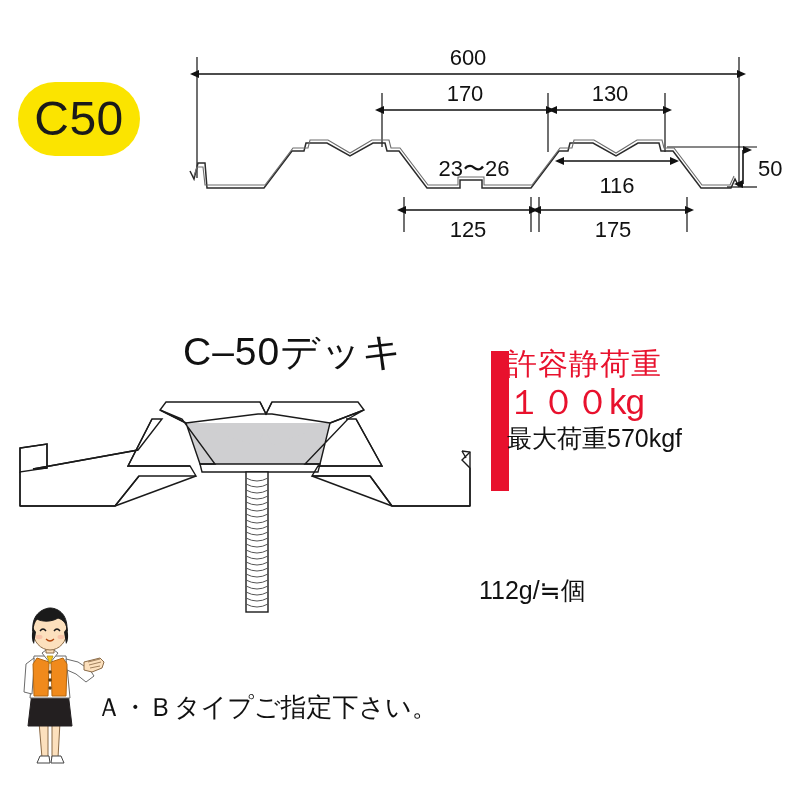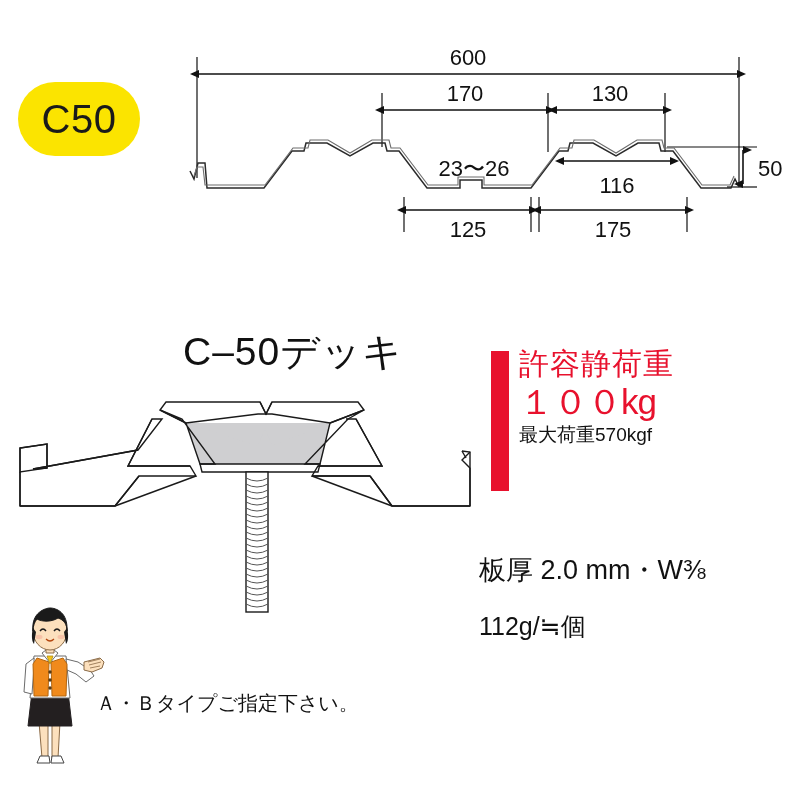--- a/index.html
+++ b/index.html
@@ -25,21 +25,21 @@
     top: 82px;
     width: 122px;
     height: 74px;
     background: #FBE400;
     border-radius: 37px / 37px;
     display: flex;
     align-items: center;
     justify-content: center;
   }
   #badge-label {
-    font-size: 40px;
+    font-size: 48px;
     font-weight: 400;
     color: #1a1a1a;
     letter-spacing: 0.5px;
     font-family: "Liberation Sans", sans-serif;
     line-height: 1;
   }
 
   
   #profile-svg, #deck-svg, #person-svg { display: block; }
 
@@ -59,21 +59,21 @@
 
   
   #spec-bar {
     left: 491px;
     top: 351px;
     width: 18px;
     height: 140px;
     background: #E8112D;
   }
   #spec-text {
-    left: 519px;
+    left: 507px;
     top: 348px;
     width: 280px;
   }
   #spec-line1 {
     font-size: 30px;
     color: #E8112D;
     letter-spacing: 1px;
     line-height: 1.05;
     white-space: nowrap;
     font-family: "Liberation Sans", "DejaVu Sans", sans-serif;
@@ -81,21 +81,21 @@
   #spec-line2 {
     font-size: 35px;
     color: #E8112D;
     letter-spacing: -1px;
     line-height: 1.12;
     margin-top: 2px;
     white-space: nowrap;
     font-family: "Liberation Sans", "DejaVu Sans", sans-serif;
   }
   #spec-line3 {
-    font-size: 19px;
+    font-size: 25px;
     color: #111111;
     letter-spacing: 0px;
     line-height: 1.1;
     margin-top: 4px;
     white-space: nowrap;
     font-family: "Liberation Sans", "DejaVu Sans", sans-serif;
   }
 
   
   #thickness-block {
@@ -120,21 +120,21 @@
     line-height: 1.3;
     margin-top: 22px;
     white-space: nowrap;
     font-family: "Liberation Sans", "DejaVu Sans", sans-serif;
   }
 
   
   #bottom-note {
     left: 96px;
     top: 690px;
-    font-size: 20px;
+    font-size: 26px;
     color: #111111;
     letter-spacing: 0px;
     white-space: nowrap;
     font-family: "Liberation Sans", "DejaVu Sans", sans-serif;
   }
 
   
   #person {
     left: 6px;
     top: 606px;
@@ -366,21 +366,20 @@
   </div>
 
   <div class="abs" id="spec-bar"></div>
   <div class="abs" id="spec-text">
     <div id="spec-line1">許容静荷重</div>
     <div id="spec-line2">１００kg</div>
     <div id="spec-line3">最大荷重570kgf</div>
   </div>
 
   <div class="abs" id="thickness-block">
-    <div id="thickness-line1"><span>板厚 2.0 mm・W</span><span class="sup-frac">⅜</span></div>
     <div id="thickness-line2">112g/≒個</div>
   </div>
 
   <div class="abs" id="bottom-note">Ａ・Ｂタイプご指定下さい。</div>
 
   <div class="abs" id="person">
     <svg id="person-svg" width="104" height="158" viewBox="0 0 104 158">
 
       <g>
         <path d="M33,116 L36,152 L42,152 L42,116 Z" fill="#fce0bd" stroke="#8a6a46" stroke-width="1"></path>

